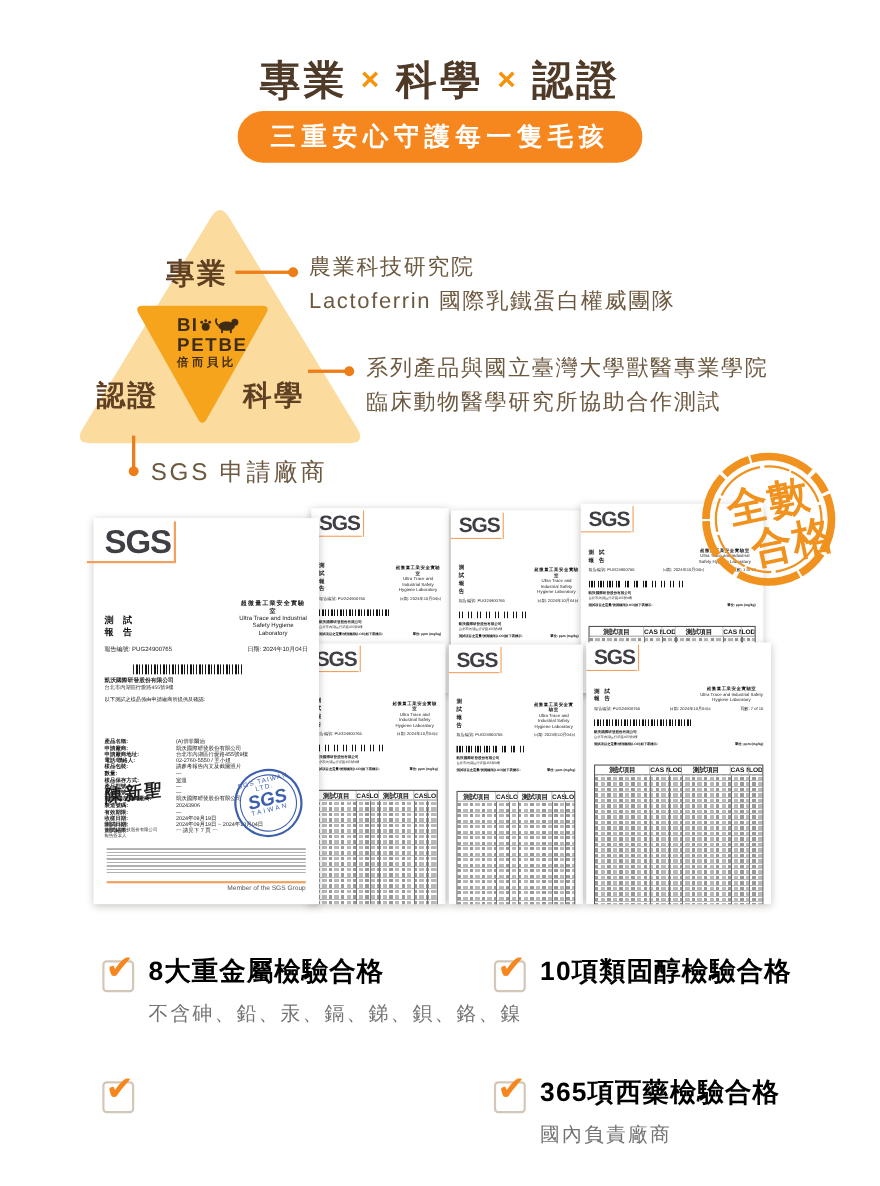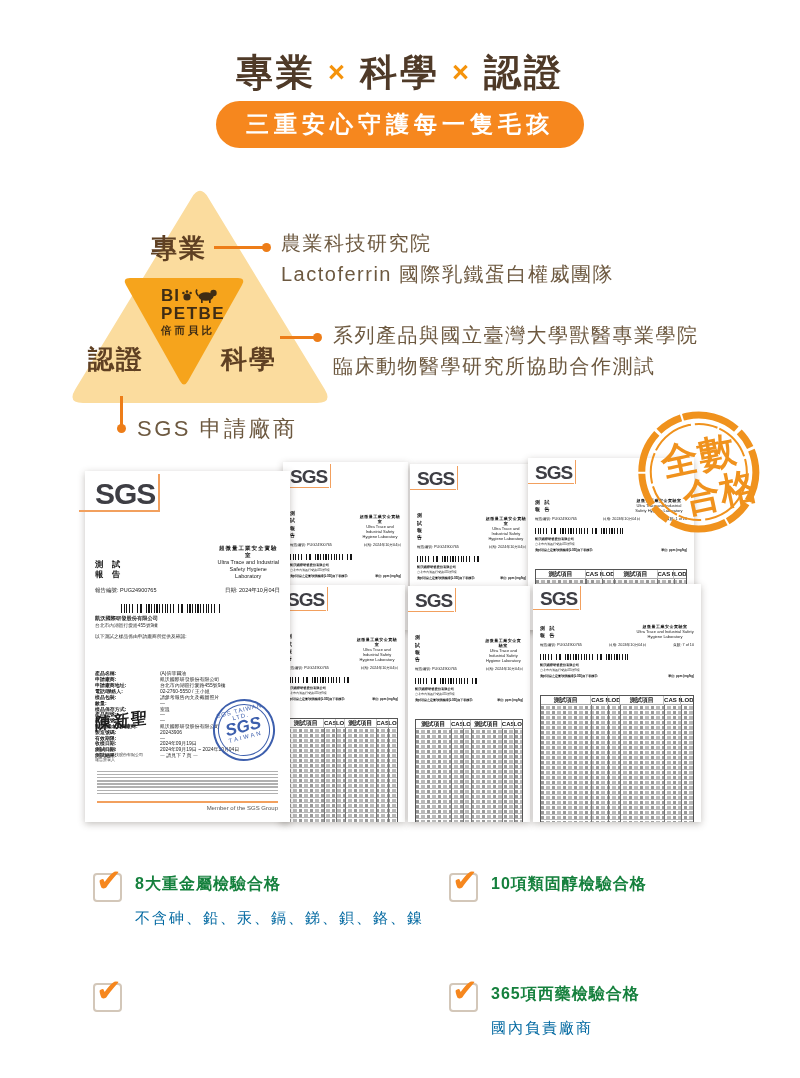--- a/index.html
+++ b/index.html
@@ -125,22 +125,22 @@
   .stamp{position:absolute;left:620px;top:407px;z-index:9;}
 
   
   .check-item{position:absolute;display:flex;align-items:flex-start;}
   .ci-1{left:93px;top:871px;} .ci-2{left:449px;top:871px;text-align:right;}
   .ci-3{left:93px;top:981px;} .ci-4{left:449px;top:981px;}
   .cbox{width:25px;height:25px;border:2px solid #d3c7b9;border-radius:4px;background:#fff;
         position:relative;flex:0 0 auto;margin-top:2px;}
   .cbox::after{content:"✔";position:absolute;left:1px;top:-13px;font-size:31px;font-weight:bold;color:#F6871E;}
   .ct{margin-left:13px;}
-  .ct-title{font-size:16px;font-weight:bold;color:#15803d;letter-spacing:1px;line-height:26px;}
-  .ct-desc{font-size:15px;color:#0369a1;letter-spacing:2px;margin-top:12px;}
+  .ct-title{font-size:24px;font-weight:bold;color:#000000;letter-spacing:1px;line-height:26px;}
+  .ct-desc{font-size:18px;color:#737373;letter-spacing:2px;margin-top:12px;}
 </style>
 </head>
 <body>
 
 <div class="canvas">
 
   <div class="title">
     <span>專業</span><span class="xsep">×</span><span>科學</span><span class="xsep">×</span><span>認證</span>
   </div>
   <div class="badge">三重安心守護每一隻毛孩</div>

